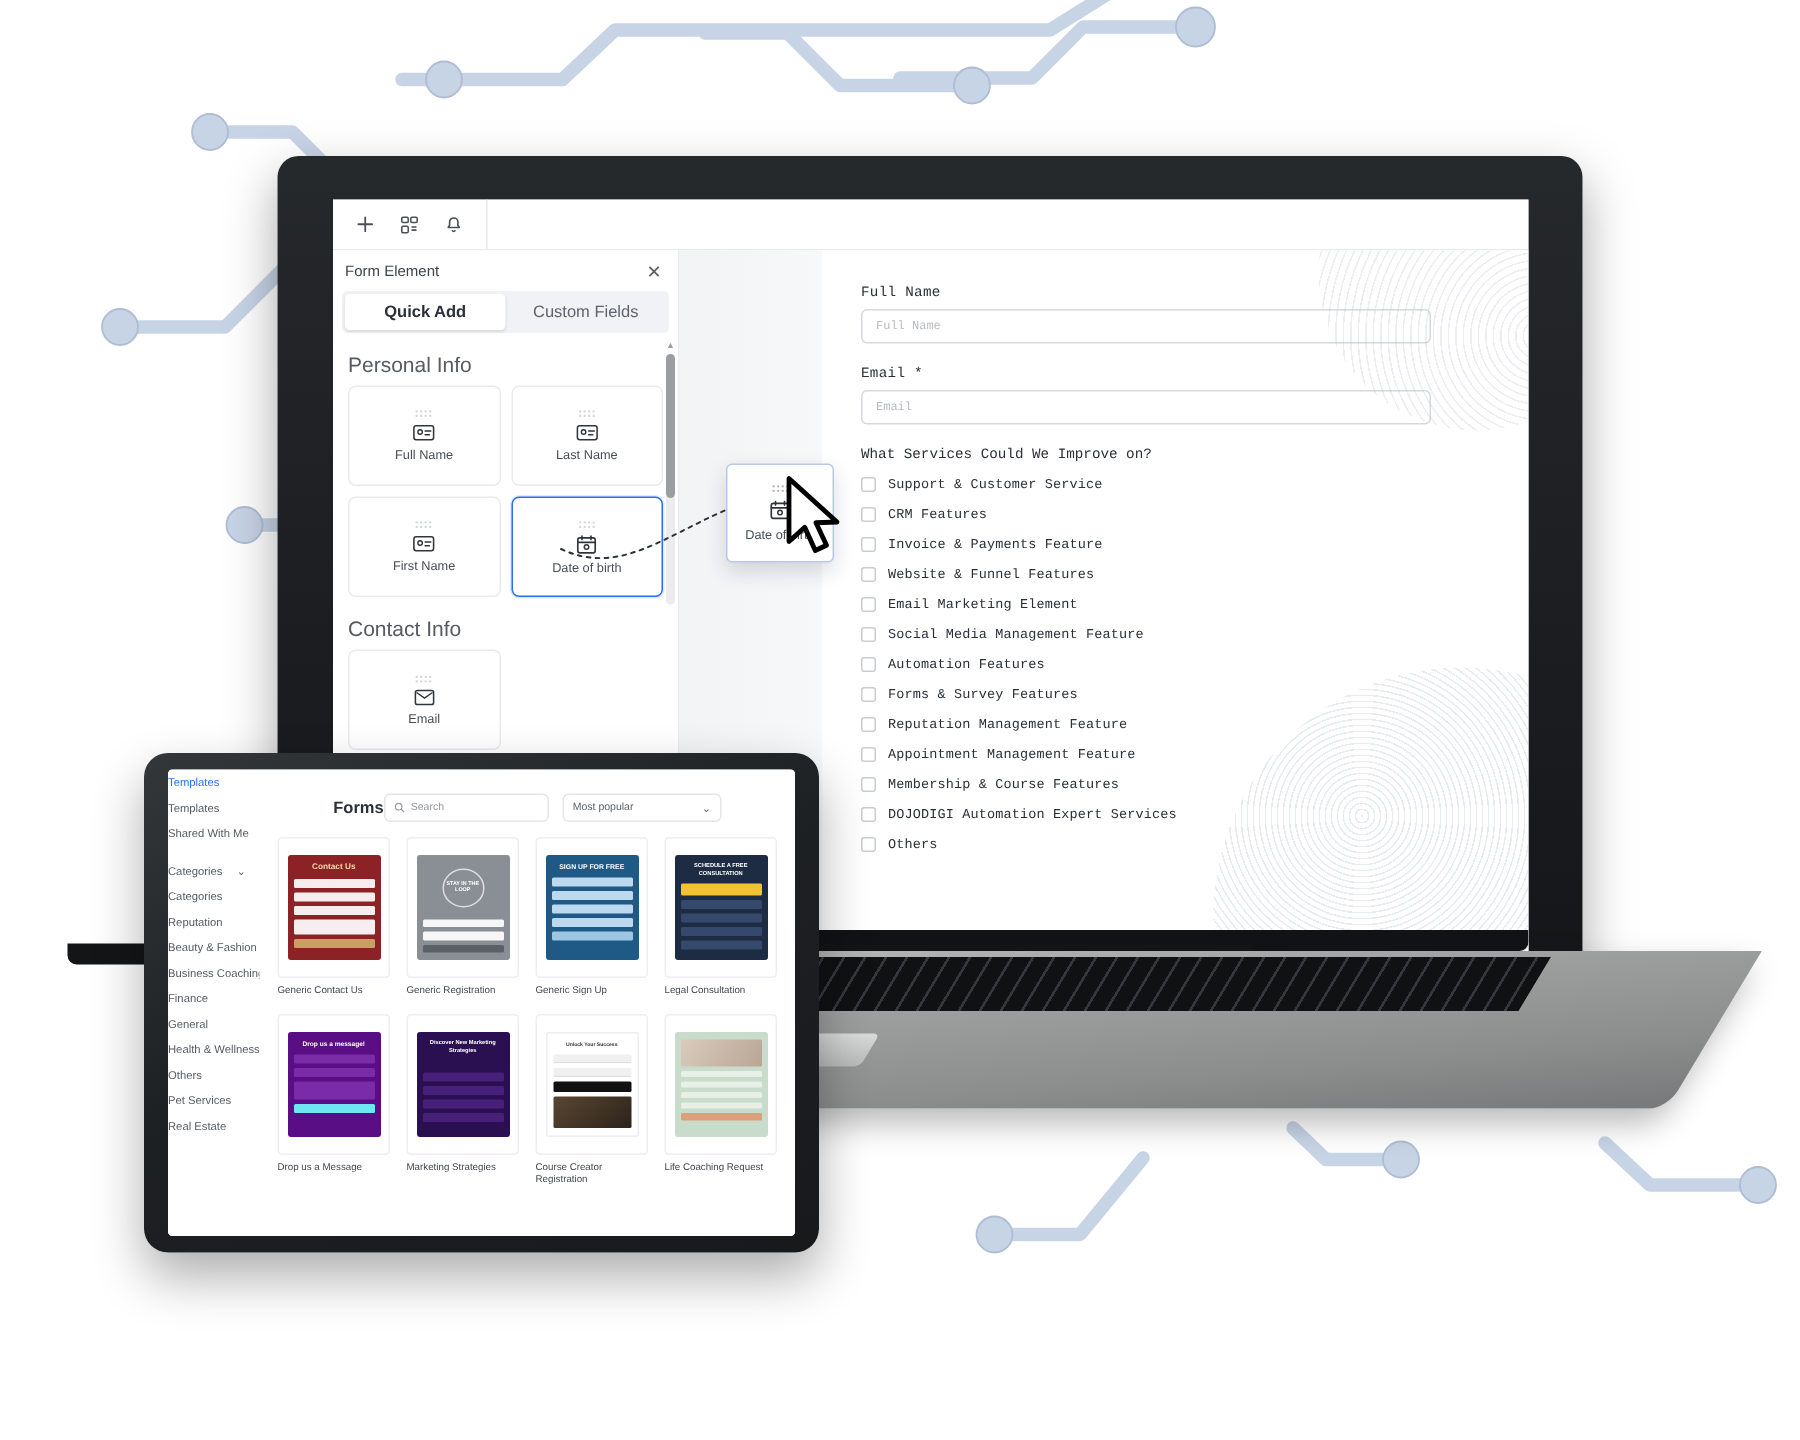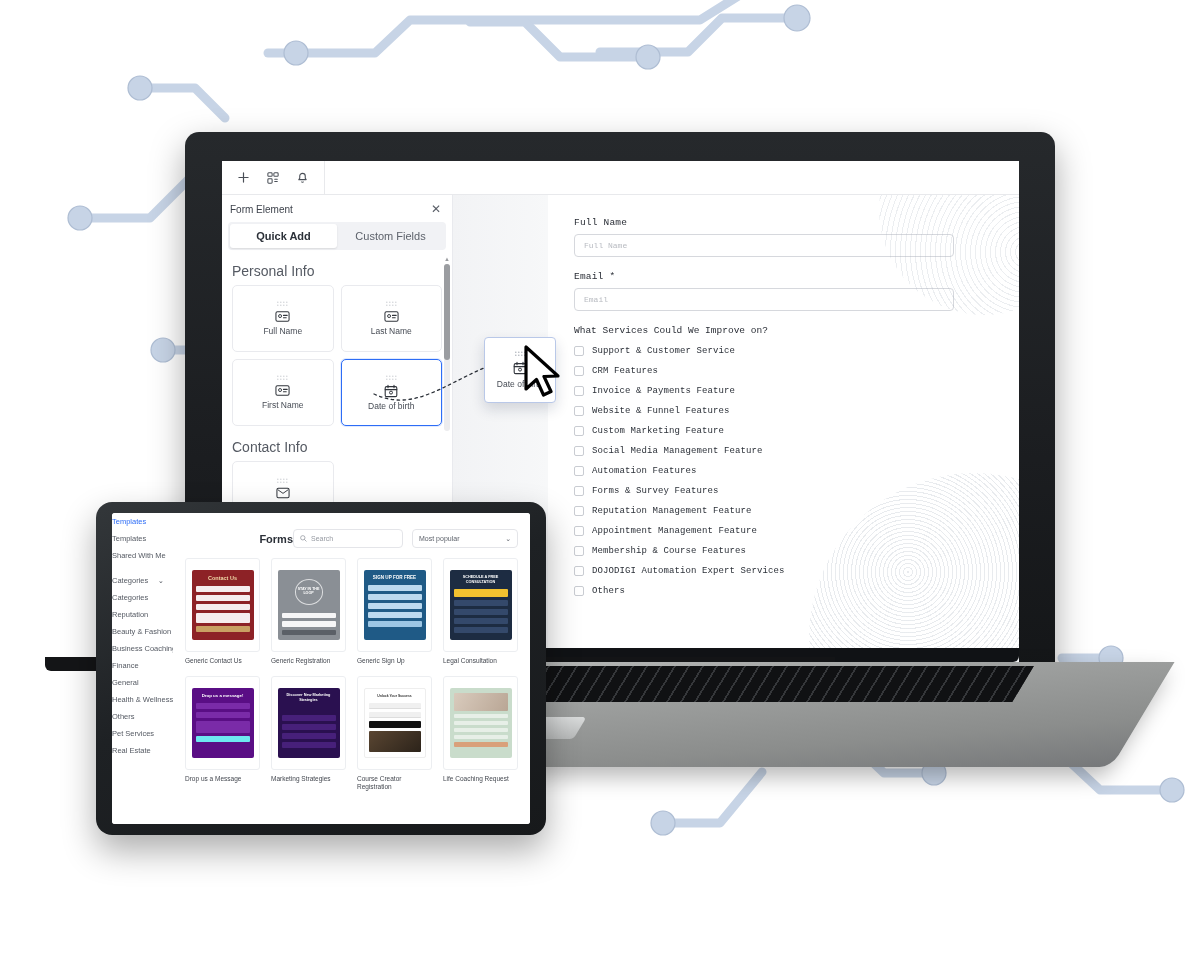--- a/index.html
+++ b/index.html
@@ -3,21 +3,21 @@
 <meta charset="utf-8">
 <style>
   html,body{margin:0;padding:0;background:#ffffff;}
   body{width:1200px;height:960px;overflow:hidden;font-family:"Liberation Sans",sans-serif;}
   #stage{position:relative;width:1200px;height:960px;background:#ffffff;}
 
   
   .circuit{position:absolute;left:0;top:0;width:1200px;height:960px;pointer-events:none;}
 
   
-  #laptop{position:absolute;left:185px;top:104px;width:762px;height:545px;margin-top:28px;}
+  #laptop{position:absolute;left:185px;top:104px;width:762px;height:545px;}
   .lt-lid{position:absolute;left:0;top:0;width:870px;height:545px;
       background:linear-gradient(180deg,#26292c 0%,#1b1d20 60%,#141618 100%);
       border-radius:14px 14px 5px 5px;
       box-shadow:0 14px 34px rgba(0,0,0,.34);}
   .lt-screen{position:absolute;left:37px;top:29px;width:797px;height:501px;background:#ffffff;overflow:hidden;}
   .lt-base{position:absolute;left:-150px;top:525px;width:1110px;height:130px;}
   .lt-deck{position:absolute;left:338px;top:5px;width:770px;height:105px;
       background:linear-gradient(175deg,#b9bbba 0%,#9d9f9e 35%,#8b8d8c 72%,#76787a 100%);
       transform:skewX(-31deg);border-radius:0 0 12px 12px;
       box-shadow:0 10px 20px rgba(0,0,0,.28);}
@@ -88,21 +88,21 @@
   #tablet{position:absolute;left:96px;top:502px;width:450px;height:333px;}
   .tb-frame{position:absolute;inset:0;background:linear-gradient(155deg,#33373a 0%,#1e2124 45%,#17191b 100%);
       border-radius:16px;box-shadow:0 16px 34px rgba(0,0,0,.32);}
   .tb-scr{position:absolute;left:16px;top:11px;width:418px;height:311px;background:#fff;border-radius:3px;overflow:hidden;}
   .tb-inner{display:flex;height:311px;width:445px;margin-left:-27px;}
   .tb-side{width:88px;background:#fff;font-size:7.5px;color:#555a63;}
   .tb-side .li{padding:4px 0 4px 27px;white-space:nowrap;}
   .tb-side .li.acc{color:#2d6df6;}
   .tb-side .li.hd{display:flex;align-items:center;justify-content:space-between;padding-right:9px;margin-top:8px;}
   .tb-main{flex:1;background:#fff;padding:0 12px;}
-  .tb-head{display:flex;align-items:center;justify-content:flex-end;padding:16px 0 10px;}
+  .tb-head{display:flex;align-items:center;justify-content:center;padding:16px 0 10px;}
   .tb-h1{font-size:11px;color:#2b3038;font-weight:bold;}
   .tb-ctrl{display:flex;gap:9px;align-items:center;}
   .tb-search{width:96px;height:17px;border:1px solid #e4e5e9;border-radius:4px;display:flex;
       align-items:center;gap:4px;padding:0 6px;font-size:7px;color:#9599a1;}
   .tb-sort{width:92px;height:17px;border:1px solid #e4e5e9;border-radius:4px;display:flex;
       align-items:center;justify-content:space-between;padding:0 6px;font-size:7px;color:#5d626b;}
   .tpl-grid{display:grid;grid-template-columns:repeat(4,1fr);gap:11px;}
   .tpl{display:flex;flex-direction:column;}
   .tpl-thumb{height:92px;background:#fff;border:1px solid #eceef1;border-radius:3px;
       overflow:hidden;display:flex;align-items:center;justify-content:center;}
@@ -335,21 +335,21 @@
             <div class="cb-row">
                 <span class="cb-box"></span>
                 <span class="cb-lab">Invoice &amp; Payments Feature</span>
               </div>
             <div class="cb-row">
                 <span class="cb-box"></span>
                 <span class="cb-lab">Website &amp; Funnel Features</span>
               </div>
             <div class="cb-row">
                 <span class="cb-box"></span>
-                <span class="cb-lab">Custom Marketing Feature</span>
+                <span class="cb-lab">Email Marketing Element</span>
               </div>
             <div class="cb-row">
                 <span class="cb-box"></span>
                 <span class="cb-lab">Social Media Management Feature</span>
               </div>
             <div class="cb-row">
                 <span class="cb-box"></span>
                 <span class="cb-lab">Automation Features</span>
               </div>
             <div class="cb-row">

